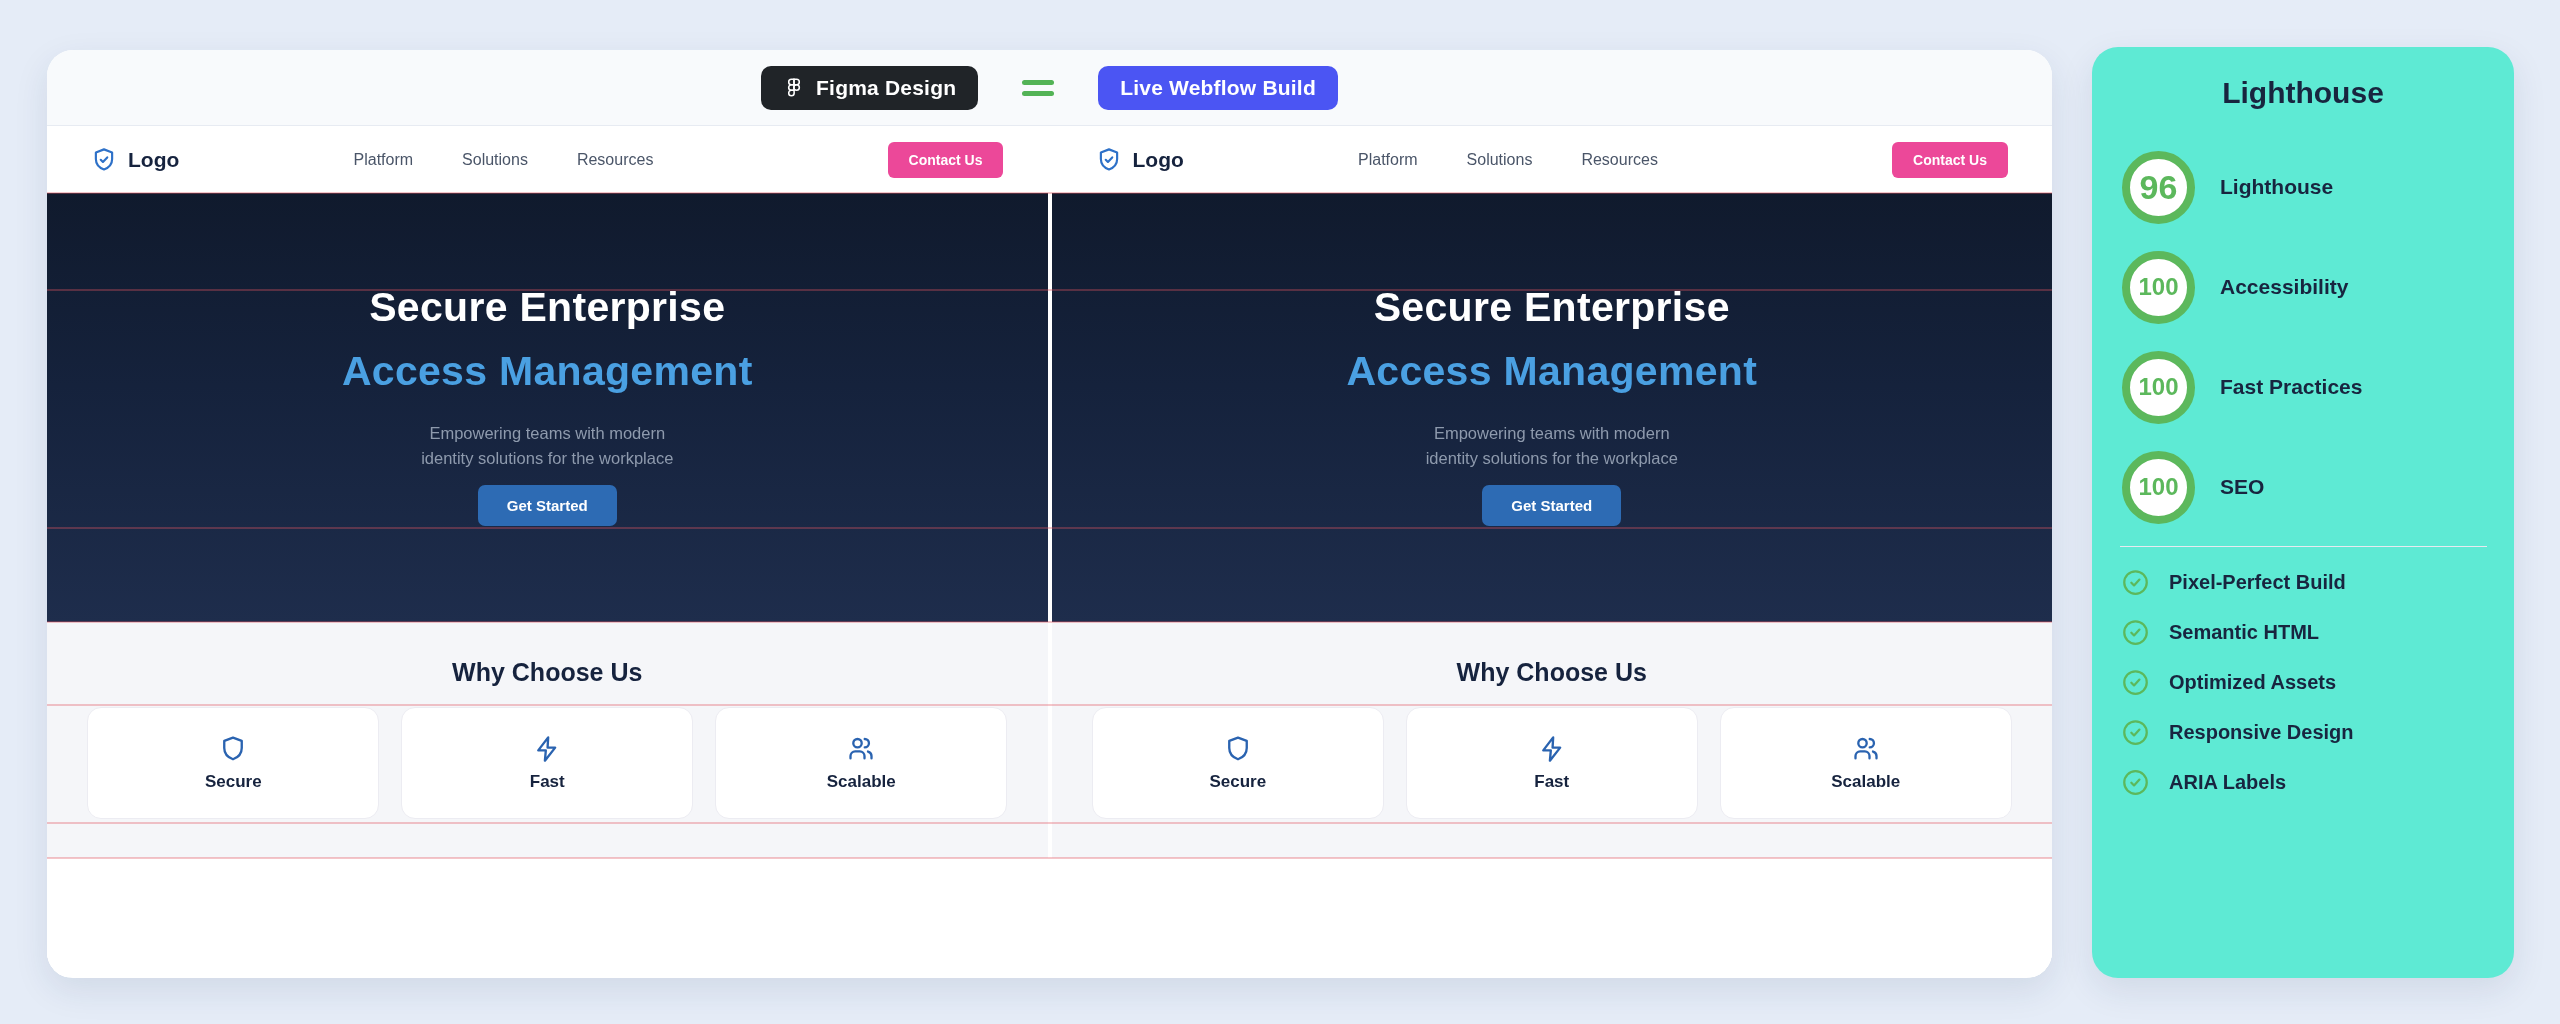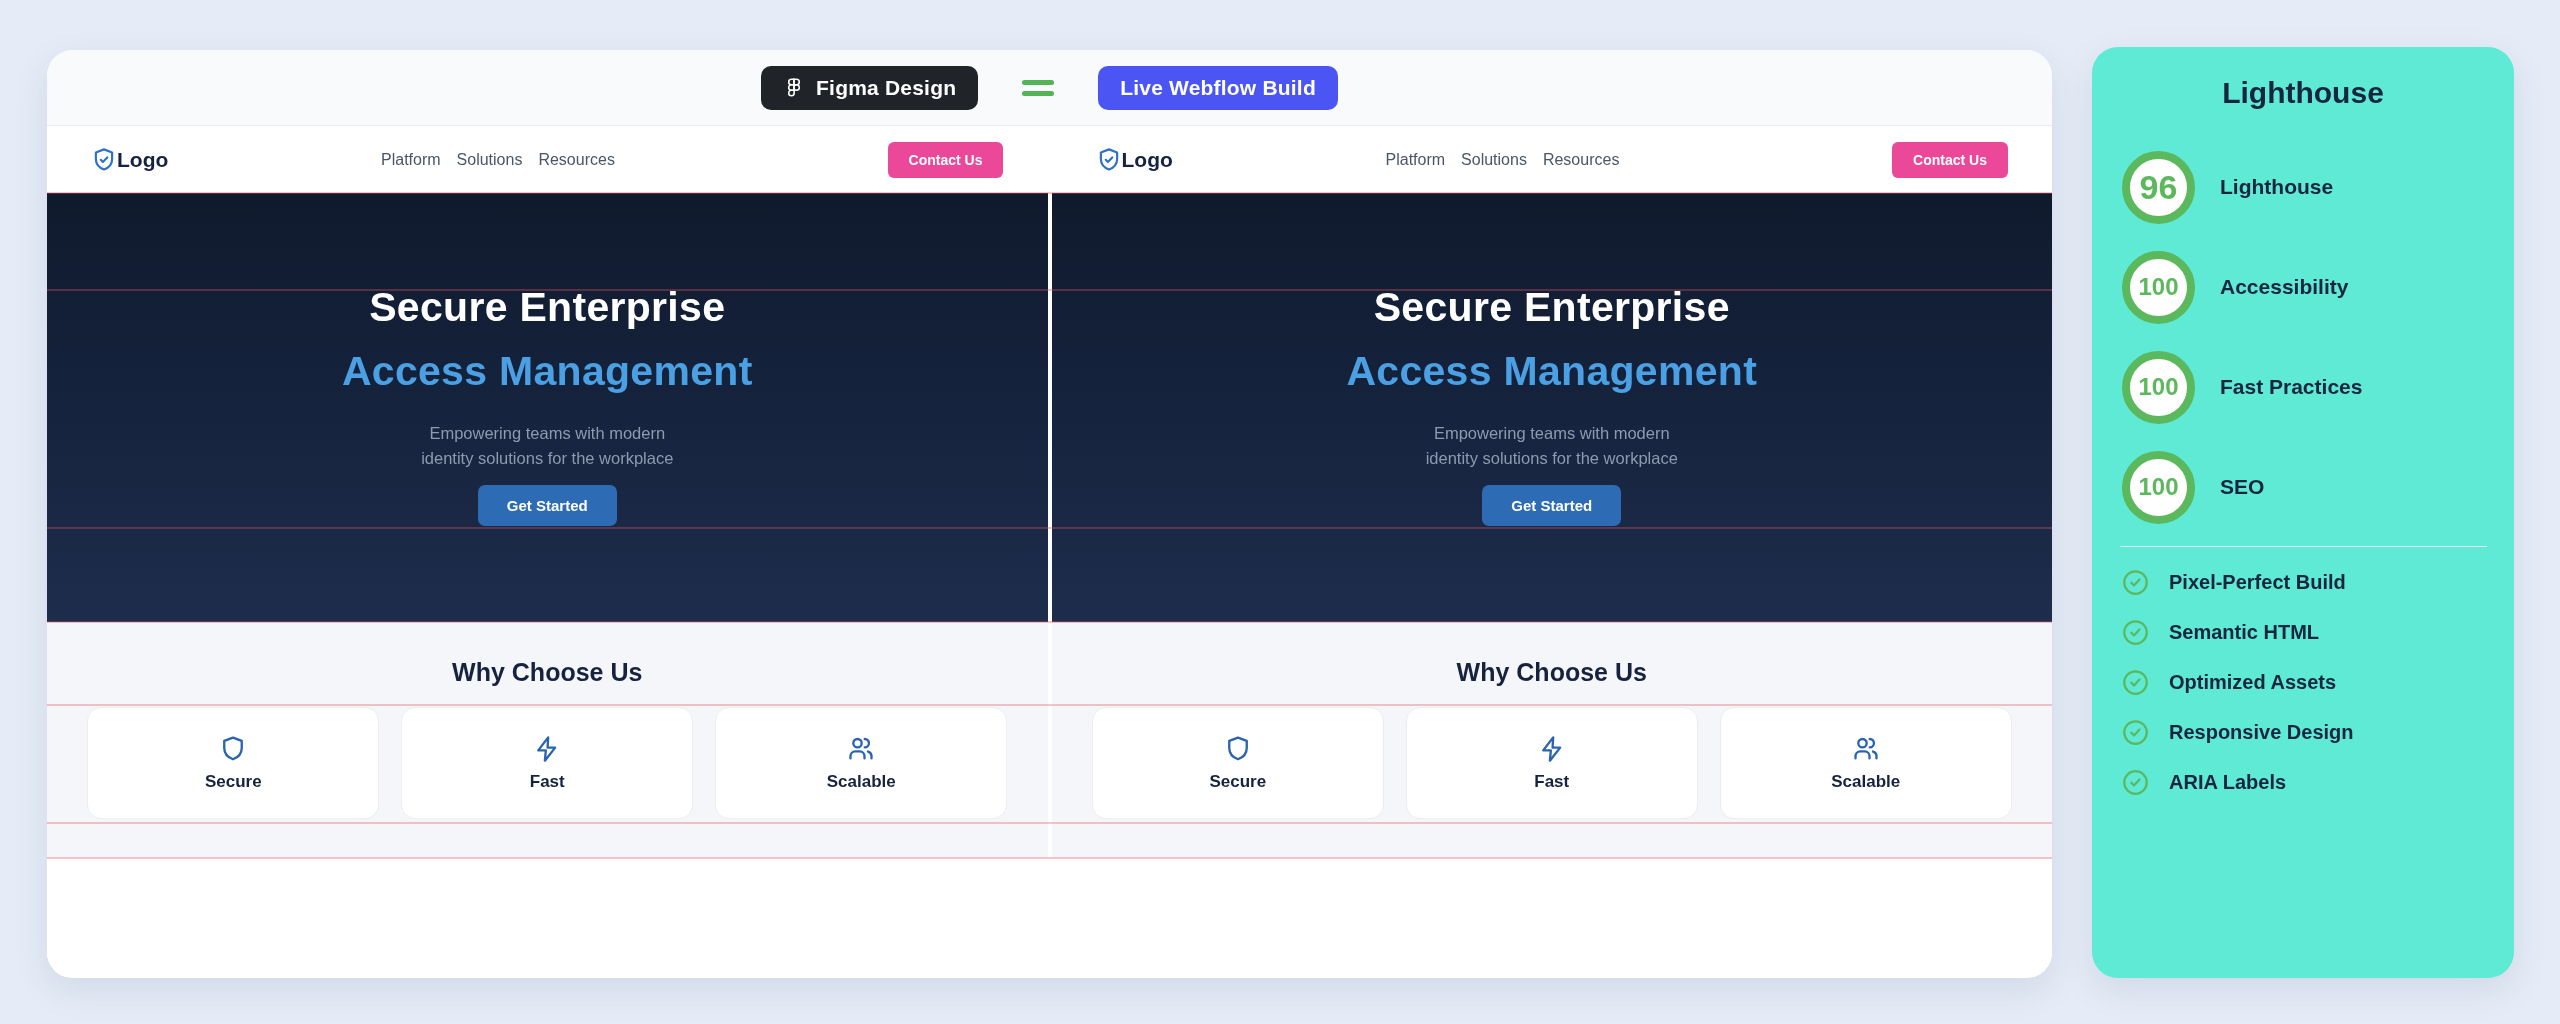--- a/index.html
+++ b/index.html
@@ -35,23 +35,23 @@
   .previews {
     position:relative; display:flex; gap:4px; height:851px; background:#fff;
   }
   .preview { flex:1 1 0; background:#ffffff; display:flex; flex-direction:column; min-width:0; }
 
   
   .site-nav {
     height:67px; background:#ffffff; display:flex; align-items:center;
     padding:0 44px; flex:0 0 auto;
   }
-  .logo-group { display:flex; align-items:center; }
+  .logo-group { display:flex; align-items:center; gap:11px; }
   .logo-text { font-size:21px; font-weight:bold; color:#16233e; }
-  .nav-links { display:flex; gap:16px; margin:0 auto; transform:translateX(-30px);text-align:center; }
+  .nav-links { display:flex; gap:49px; margin:0 auto; transform:translateX(-30px);text-align:center; }
   .nav-link { font-size:16px; color:#4a5568; }
   .btn-contact {
     background:#ec4899; color:#fff; font-size:14px; font-weight:bold;
     border:none; border-radius:6px; padding:10px 21px; cursor:pointer;
   }
 
   
   .hero {
     height:429px; flex:0 0 auto; text-align:center;
     background:linear-gradient(180deg,#101a2d 0%,#15223c 45%,#1e2d4c 100%);

